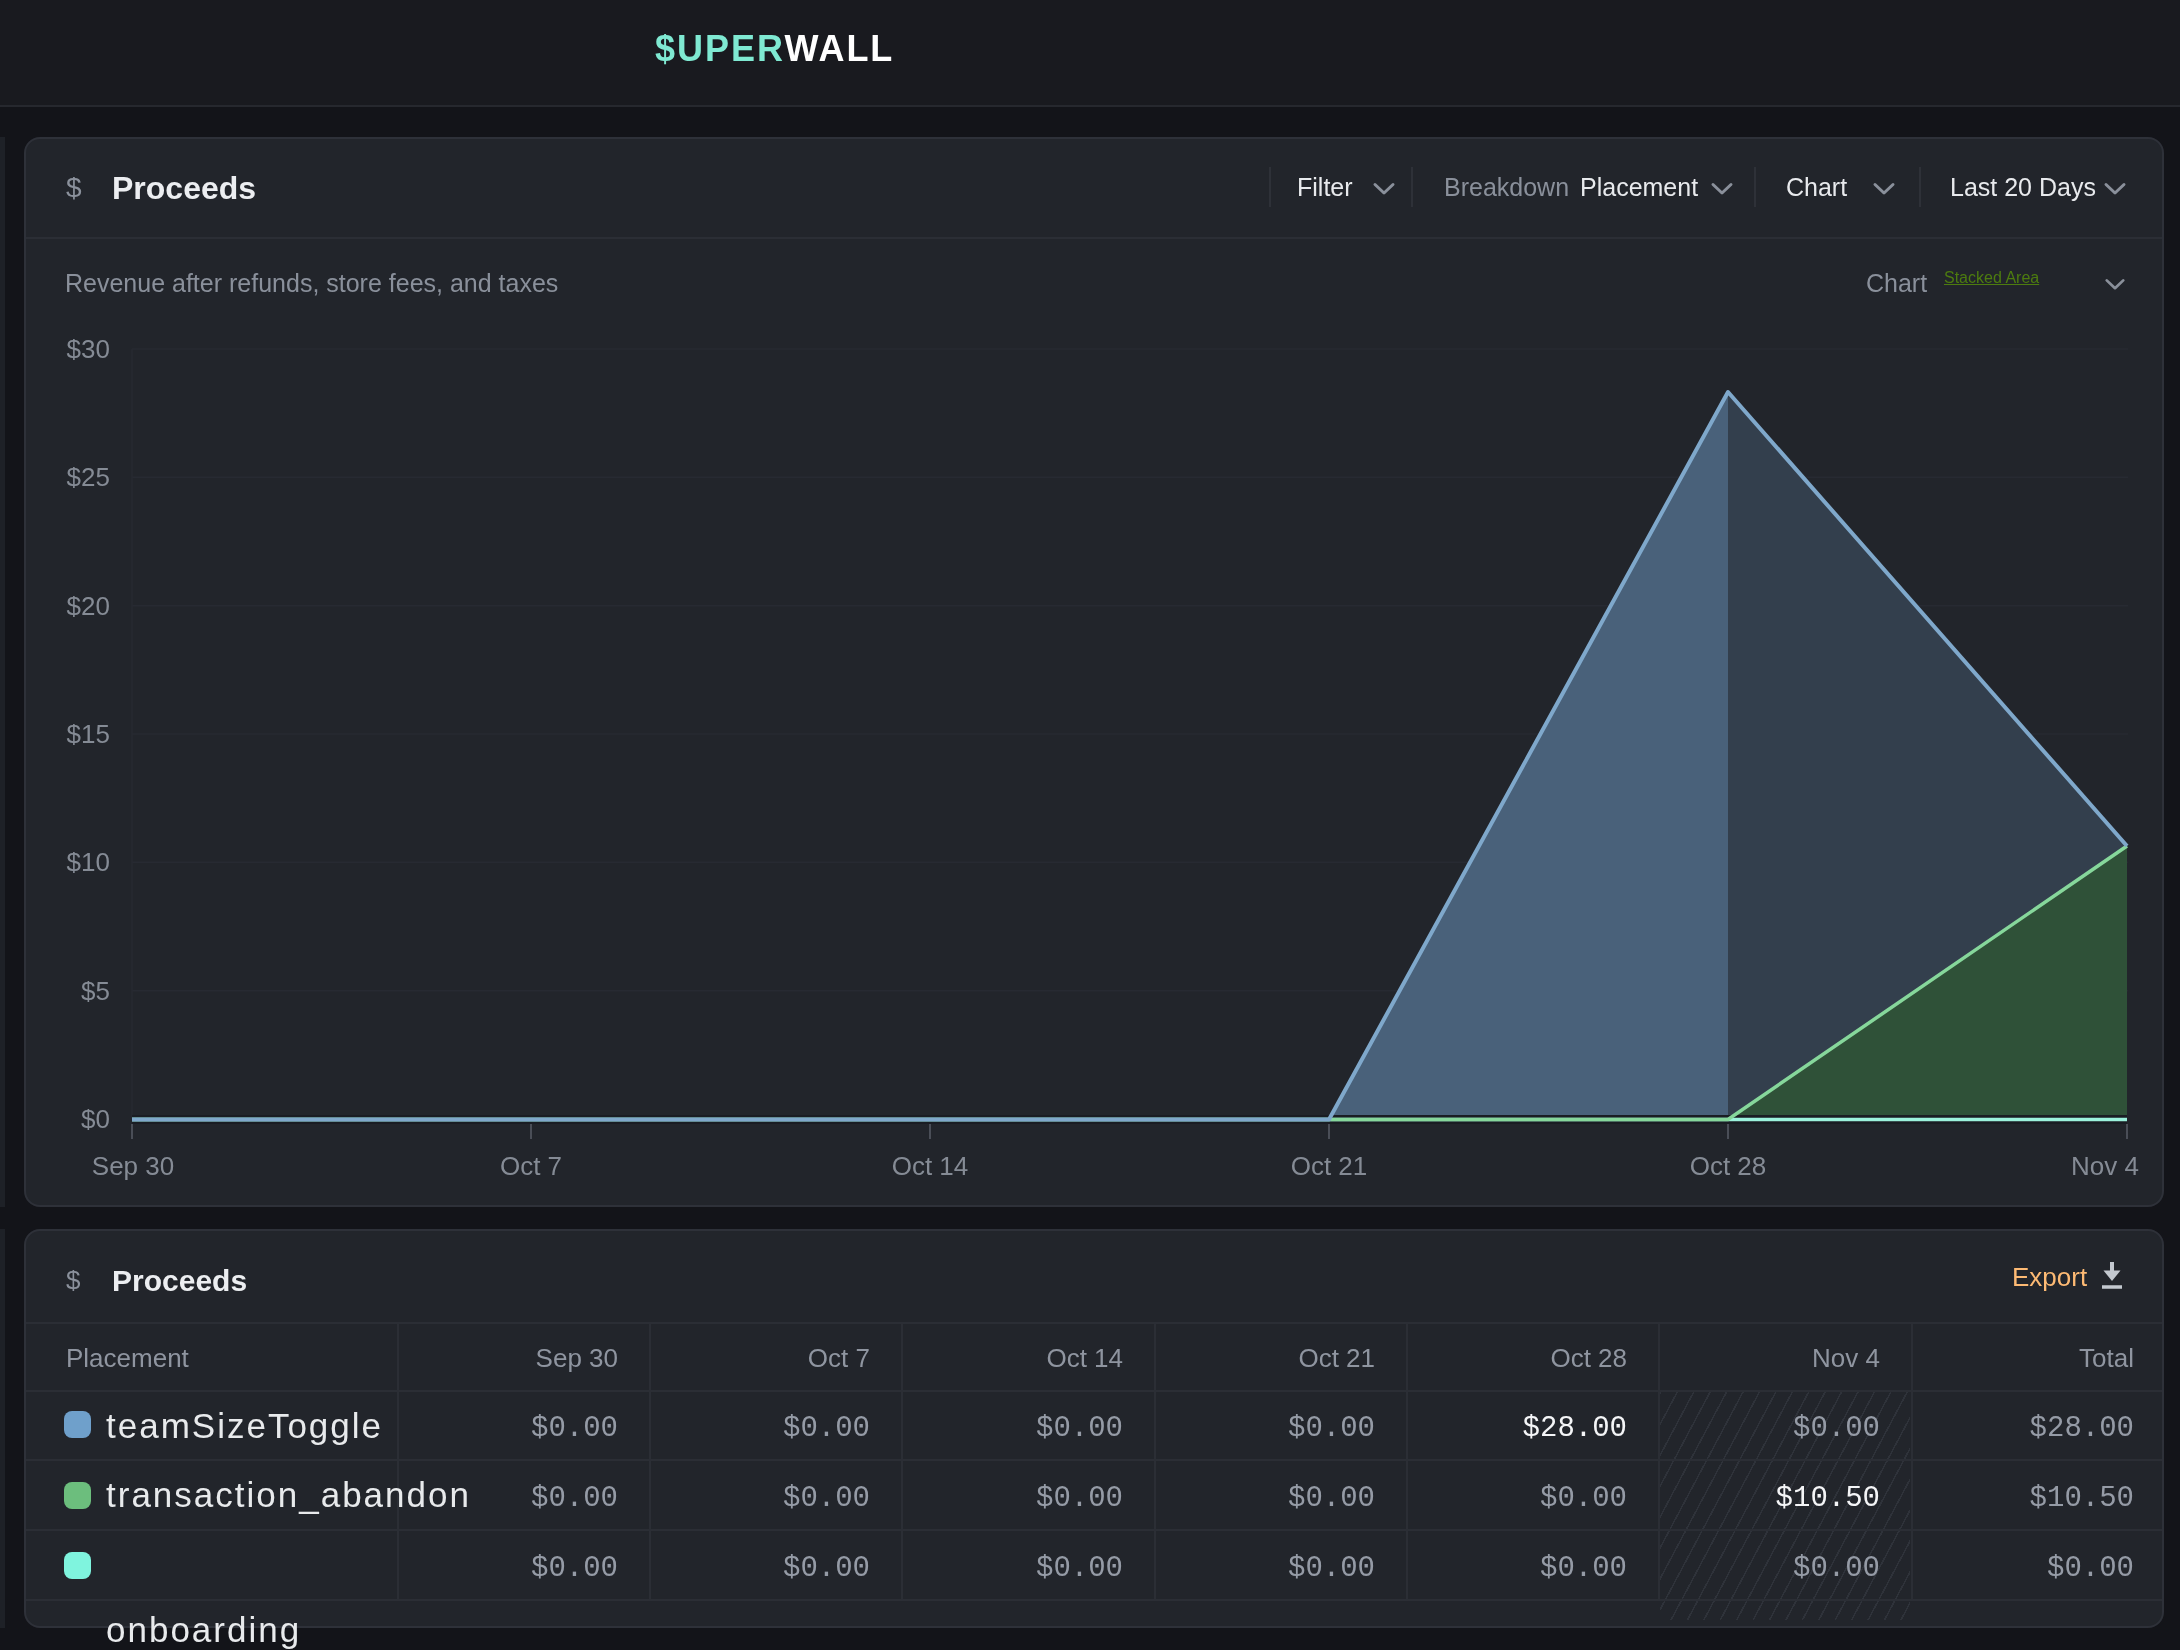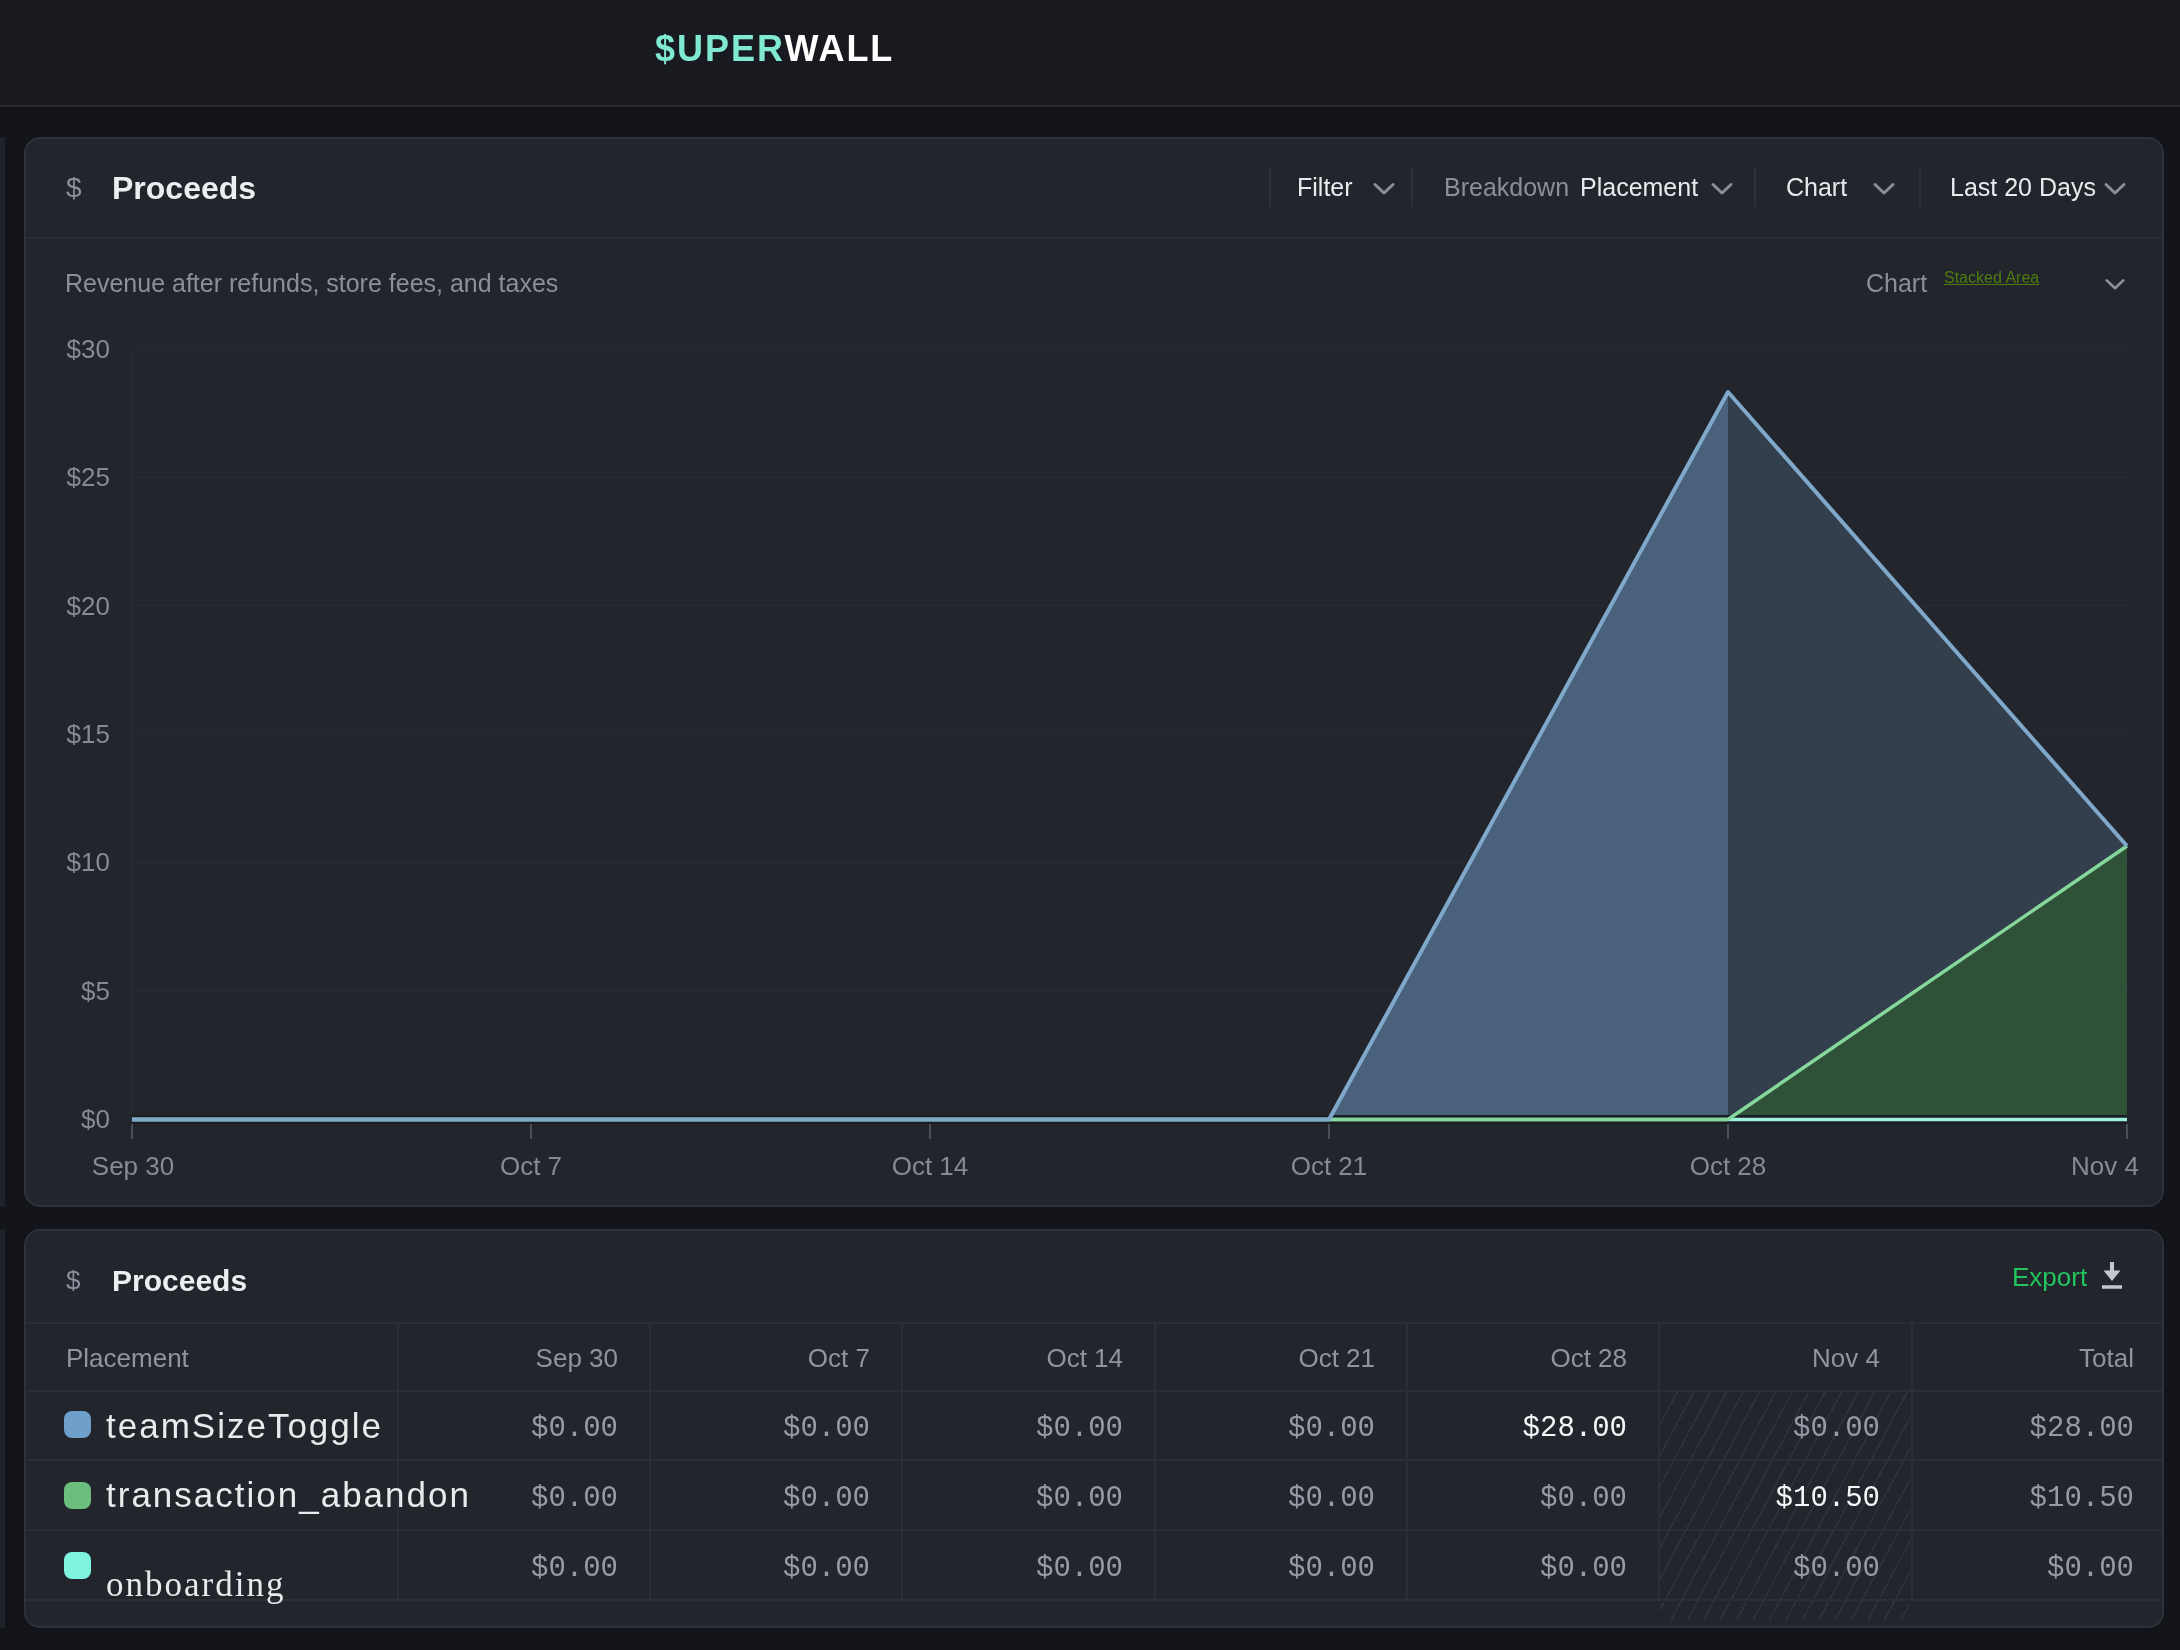--- a/index.html
+++ b/index.html
@@ -116,21 +116,21 @@
       <text x="930" y="1175">Oct 14</text>
       <text x="1329" y="1175">Oct 21</text>
       <text x="1728" y="1175">Oct 28</text>
       <text x="2105" y="1175">Nov 4</text>
     </g>
   </svg>
 
   <div class="abs card card2"></div>
   <div class="abs dollar" style="left:66px; top:1265px; font-size:26px;">$</div>
   <div class="abs title" style="left:112px; top:1264px; font-size:30px;">Proceeds</div>
-  <div class="abs ctl" style="left:2012px; top:1262px; font-size:26px; color:#22c55e;">Export</div>
+  <div class="abs ctl" style="left:2012px; top:1262px; font-size:26px; color:#fdba74;">Export</div>
   <svg class="abs" style="left:2097px; top:1259px;" width="30" height="34" viewBox="0 0 30 34">
     <path d="M15 3 L15 13" stroke="#c3c8cf" stroke-width="4" fill="none"></path>
     <polygon points="6.5,11.5 23.5,11.5 15,22" fill="#c3c8cf"></polygon>
     <path d="M5 28 L25 28" stroke="#c3c8cf" stroke-width="3.5" fill="none"></path>
   </svg>
   <div class="abs hline" style="left:26px; top:1322px; width:2136px;"></div>
 
   <div class="abs hatch" style="left:1660px; top:1392px; width:250px; height:228px;"></div>
 
   <div class="abs hline" style="left:26px; top:1390px; width:2136px;"></div>
@@ -152,21 +152,21 @@
   <div class="abs colhead rnum" style="left:1154px; top:1343px; width:221px;">Oct 21</div>
   <div class="abs colhead rnum" style="left:1406px; top:1343px; width:221px;">Oct 28</div>
   <div class="abs colhead rnum" style="left:1658px; top:1343px; width:222px;">Nov 4</div>
   <div class="abs colhead rnum" style="left:1911px; top:1343px; width:223px;">Total</div>
 
   <div class="abs sw" style="left:64px; top:1411px; background:#6fa0cb;"></div>
   <div class="abs rowlab" style="left:106px; top:1406px;">teamSizeToggle</div>
   <div class="abs sw" style="left:64px; top:1482px; background:#6cbe7d;"></div>
   <div class="abs rowlab" style="left:106px; top:1475px;">transaction_abandon</div>
   <div class="abs sw" style="left:64px; top:1552px; background:#7ff4de;"></div>
-  <div class="abs rowlab" style="left:106px; top:1565px;font-family:Liberation Serif, serif;">onboarding</div>
+  <div class="abs rowlab" style="left:106px; top:1610px;">onboarding</div>
 
   <div class="abs mono rnum" style="left:397px; top:1412px; width:221px;">$0.00</div>
   <div class="abs mono rnum" style="left:649px; top:1412px; width:221px;">$0.00</div>
   <div class="abs mono rnum" style="left:901px; top:1412px; width:222px;">$0.00</div>
   <div class="abs mono rnum" style="left:1154px; top:1412px; width:221px;">$0.00</div>
   <div class="abs mono w rnum" style="left:1406px; top:1412px; width:221px;">$28.00</div>
   <div class="abs mono rnum" style="left:1658px; top:1412px; width:222px;">$0.00</div>
   <div class="abs mono rnum" style="left:1911px; top:1412px; width:223px;">$28.00</div>
 
   <div class="abs mono rnum" style="left:397px; top:1482px; width:221px;">$0.00</div>

